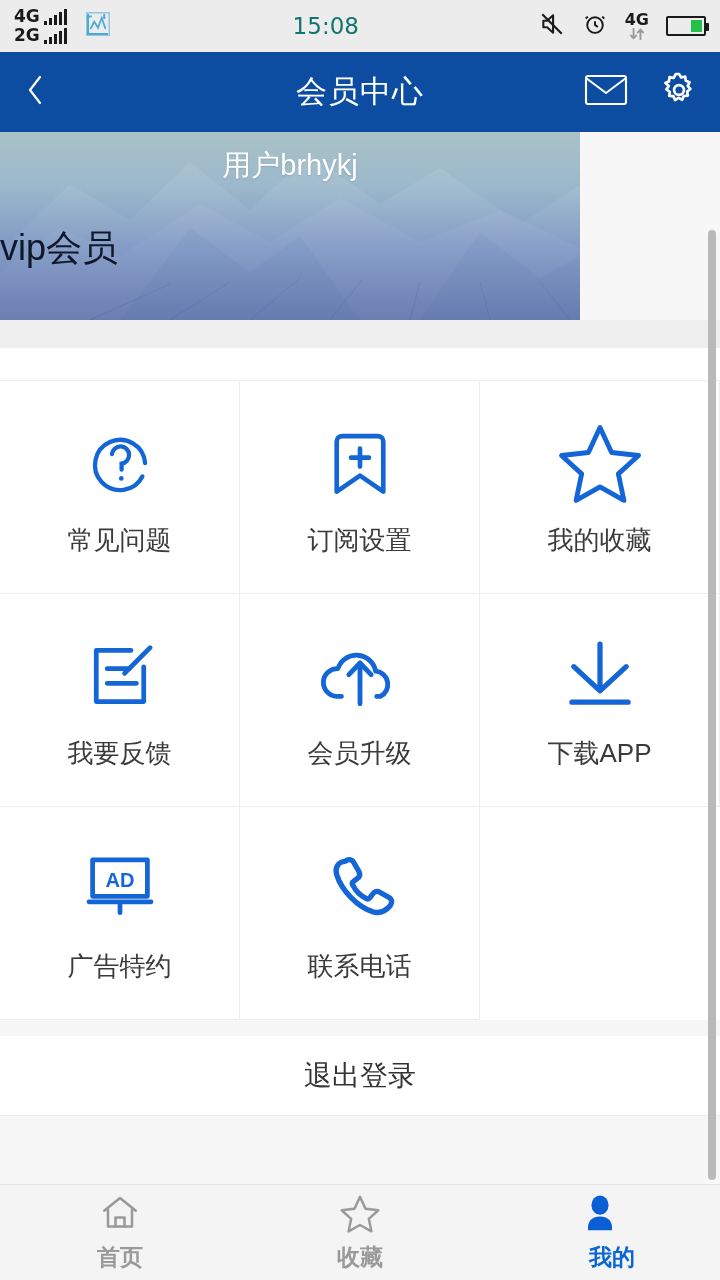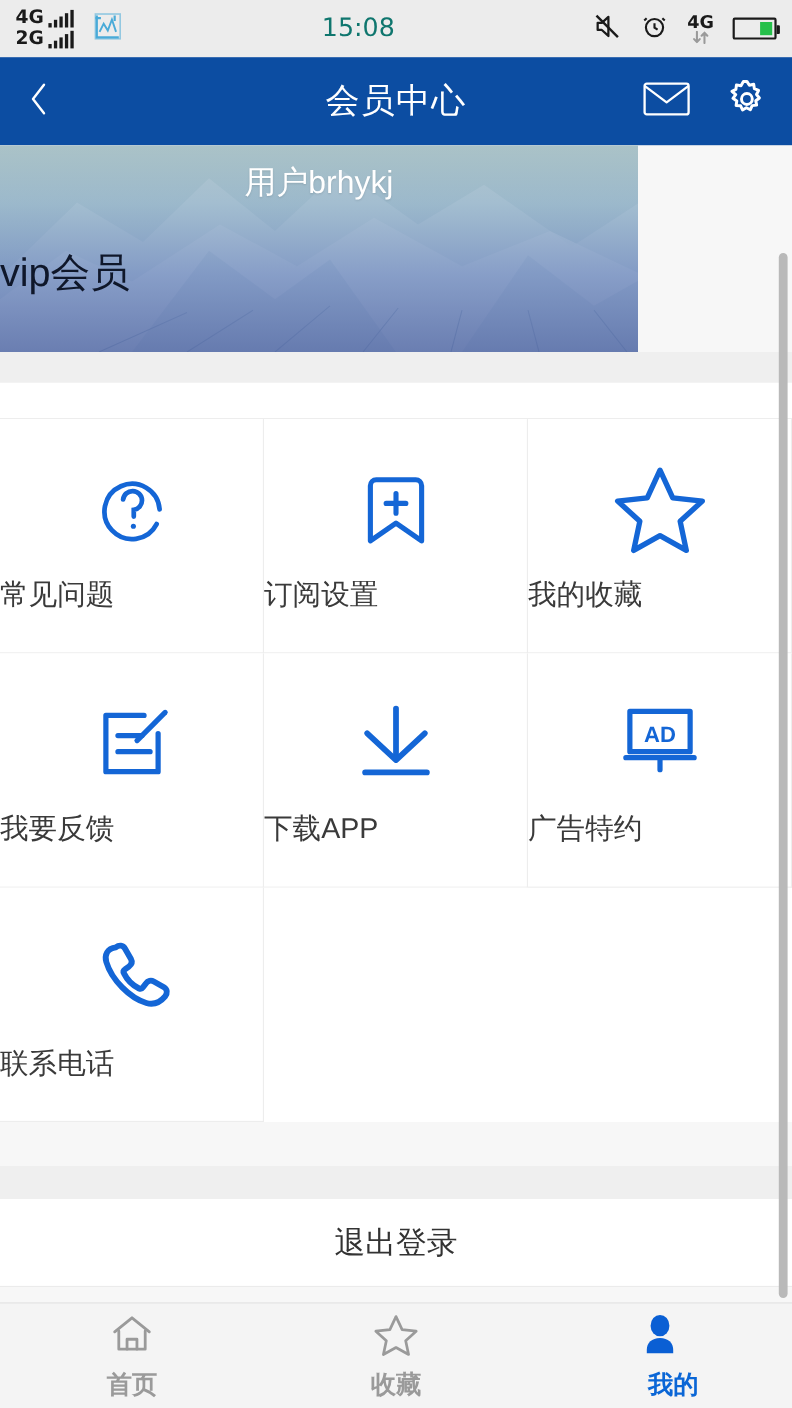--- a/index.html
+++ b/index.html
@@ -76,21 +76,21 @@
 
   
   .grid{
     position:absolute; top:380px; left:0; width:720px;
     background:#fff; display:flex; flex-wrap:wrap;
     border-top:1px solid #ededed;
   }
   .cell{
     width:240px; height:213px;
     border-right:1px solid #ededed; border-bottom:1px solid #ededed;
-    display:flex; flex-direction:column; justify-content:center;
+    display:flex; flex-direction:column; align-items:center; justify-content:center;
     background:#fff;
   }
   .cell.empty{ border-right:none; border-bottom:none; background:#fff; }
   .cell .ico{ height:92px; display:flex; align-items:center; justify-content:center; }
   .cell .lbl{ margin-top:14px; font-size:26px; color:#3a3a3a; }
 
   
   .logout-gap{ position:absolute; left:0; width:720px; height:30px; background:#efefef; }
   .logout{
     position:absolute; left:0; width:720px; height:80px; background:#fff;
@@ -273,20 +273,29 @@
       <span class="ico">
         <svg width="84" height="84" viewBox="0 0 46 46" fill="none" stroke="#1466d6" stroke-width="2.6" stroke-linecap="round" stroke-linejoin="round">
           <path d="M29 9H10v28h26V18"></path>
           <path d="M16 19h12M16 27h16"></path>
           <path d="M25.5 21.5L39.5 7.5"></path>
         </svg>
       </span>
       <span class="lbl">我要反馈</span>
     </div>
 
+    <div class="cell">
+      <span class="ico">
+        <svg width="90" height="78" viewBox="0 0 48 42" fill="none" stroke="#1466d6" stroke-width="2.6" stroke-linecap="round" stroke-linejoin="round">
+          <path d="M14 32h-2.5a7.5 7.5 0 0 1 .6-15 10.5 10.5 0 0 1 20.3 1.4A7.2 7.2 0 0 1 35 32h-2"></path>
+          <path d="M24 36V14M24 14l-6 6.3M24 14l6 6.3"></path>
+        </svg>
+      </span>
+      <span class="lbl">会员升级</span>
+    </div>
 
     <div class="cell">
       <span class="ico">
         <svg width="86" height="80" viewBox="0 0 46 42" fill="none" stroke="#1466d6" stroke-width="2.8" stroke-linecap="round" stroke-linejoin="round">
           <path d="M23 4v24"></path>
             <path d="M9 16l14 13 14-13"></path>
             <path d="M8 35h30"></path>
         </svg>
       </span>
       <span class="lbl">下载APP</span>
@@ -309,21 +318,21 @@
           <path d="M14.8 7.4c1.6-1.3 3.6-1.1 4.6.6l3 5.2c.8 1.5.4 3-1 4l-2 1.5c-.7.5-.9 1.3-.5 2 1.6 3.3 4.4 6.1 7.7 7.7.7.3 1.5.1 2-.6l1.5-2c1-1.4 2.6-1.8 4-1l5.2 3c1.7 1 1.9 3 .6 4.6-2.5 3-6 4.4-9.6 3.4C22 33.4 12.6 24 9.9 14.9c-1-3.6.4-7 4.9-7.5z"></path>
         </svg>
       </span>
       <span class="lbl">联系电话</span>
     </div>
 
     <div class="cell empty"></div>
   </div>
 
   <div class="logout-gap" style="top:1060px;"></div>
-  <div class="logout" style="top:1090px;">退出登录</div>
+  <div class="logout" style="top:1036px;">退出登录</div>
 
   <div class="tabbar">
 
     <div class="tab">
       <span>
         <svg width="42" height="42" viewBox="0 0 28 28" fill="none" stroke="#9a9a9a" stroke-width="1.7" stroke-linejoin="round" stroke-linecap="round">
           <path d="M3.5 12.5L14 4l10.5 8.5"></path>
             <path d="M6 12v11h16V12"></path>
             <path d="M11 23v-6h6v6"></path>
         </svg>

